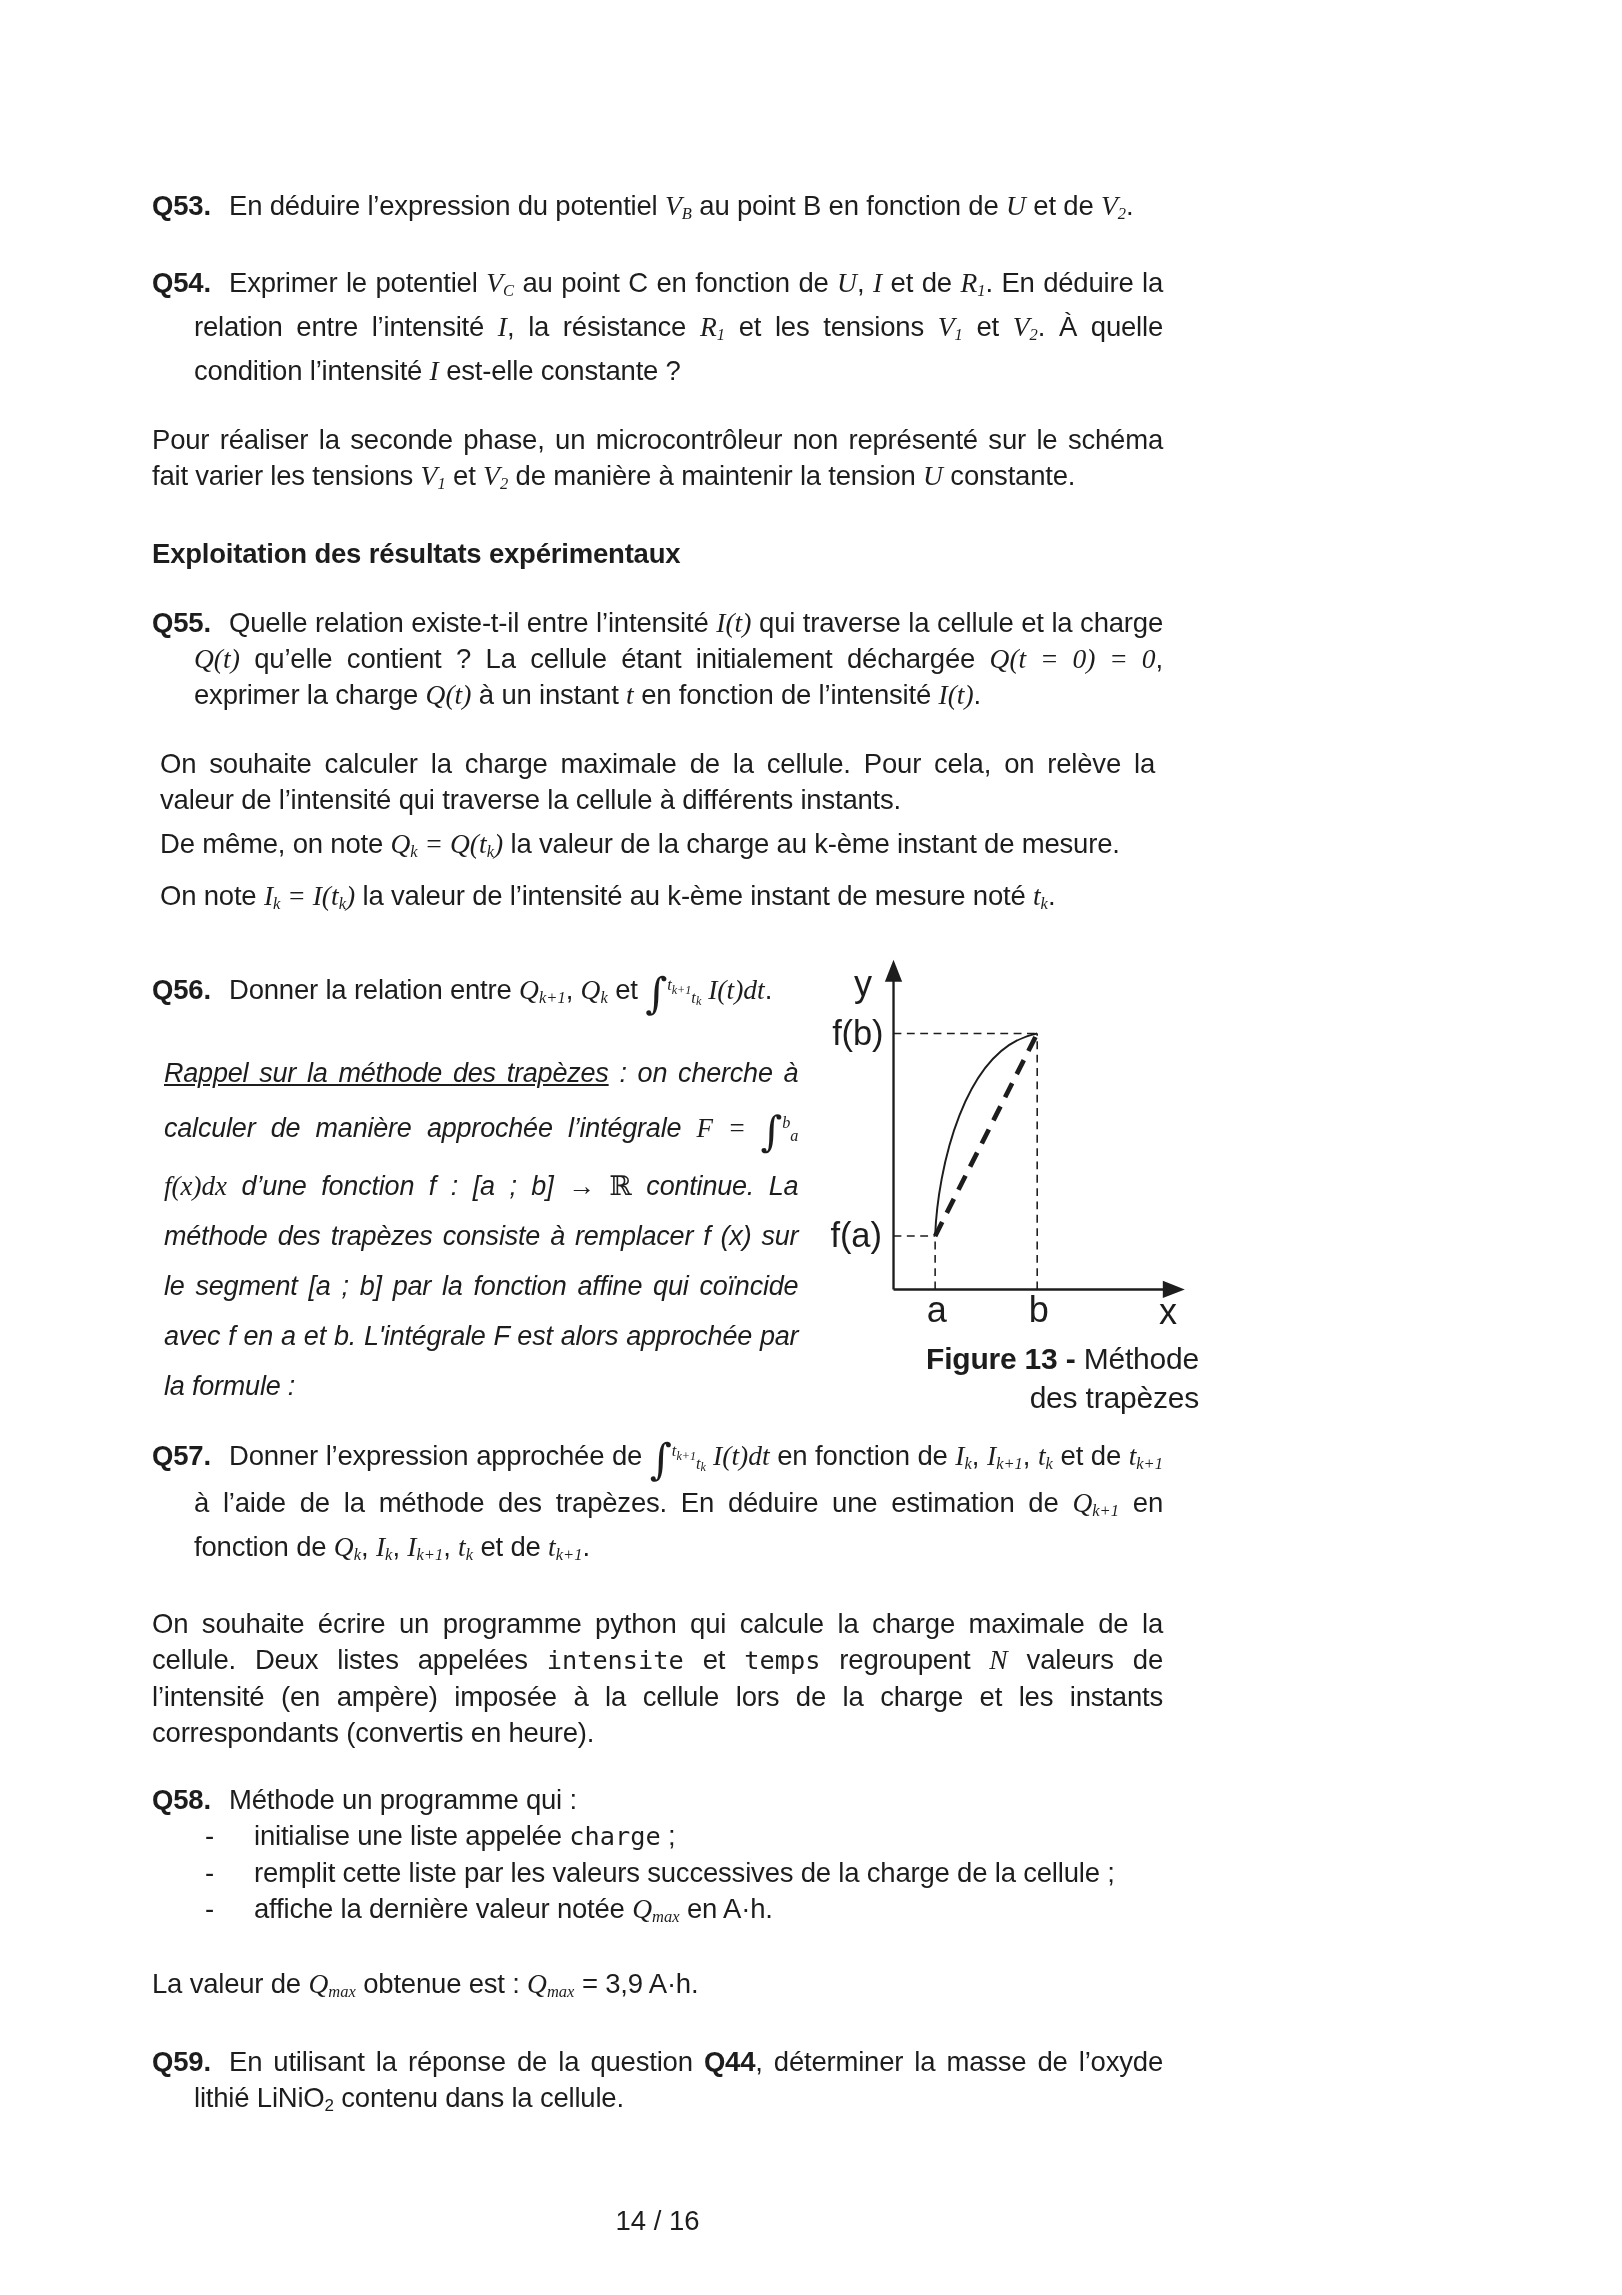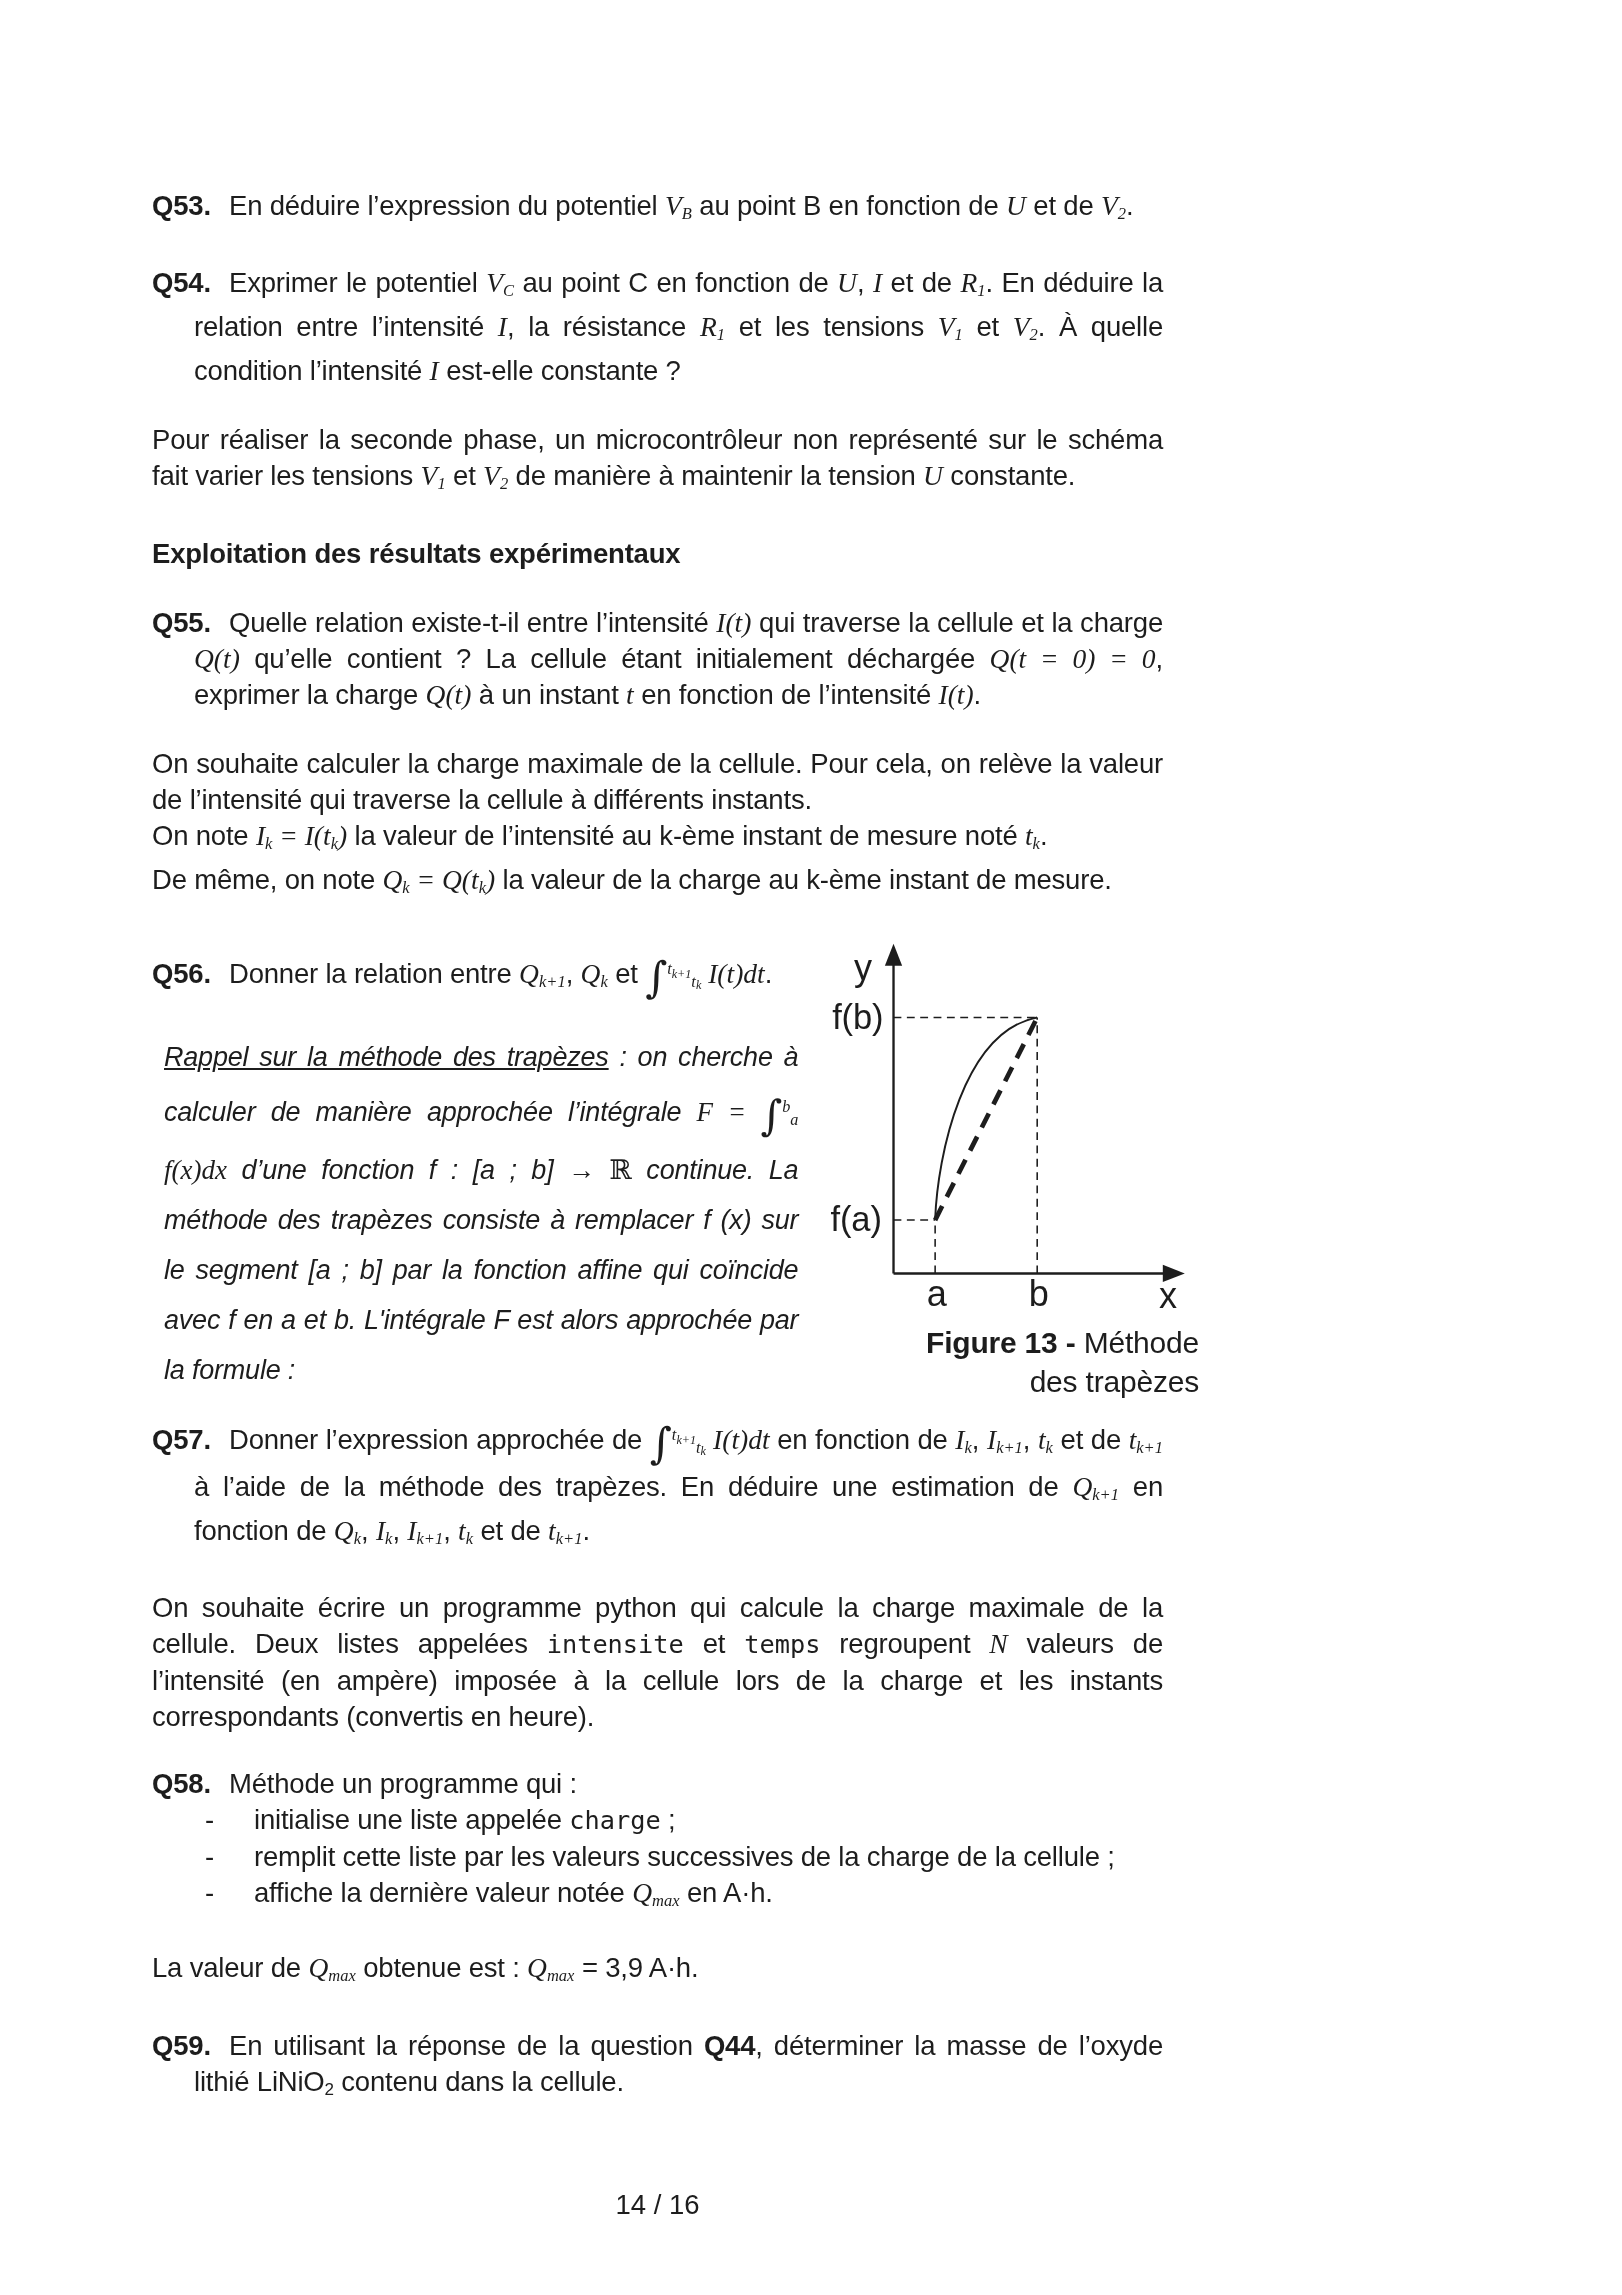--- a/index.html
+++ b/index.html
@@ -7,21 +7,21 @@
     width:1318px;height:2295px;background:#ffffff;position:relative;overflow:hidden;
     color:#1d1d1d;font-family:"Liberation Sans",sans-serif;
     font-size:27.5px;line-height:36px;letter-spacing:-0.2px;
   }
   .content{padding:188px 155px 0 152px;}
   
   .q{margin:0 0 33px 0;padding-left:42px;text-indent:-42px;text-align:justify;}
   .qlabel{display:inline-block;width:77px;text-indent:0;font-weight:bold;}
   .para{margin:0 0 33px 0;text-align:justify;}
   .tight{margin:0 0 33px 0;}
-  .tight .para{margin:0;}
+  .tight .para{margin:8px;}
   .heading{font-weight:bold;margin:0 0 33px 0;}
   
   .m{font-family:"Liberation Serif",serif;font-style:italic;letter-spacing:0;}
   .bb{font-family:"DejaVu Serif",serif;font-style:normal;}
   .b{font-weight:bold;}
   .u{text-decoration:underline;}
   .mono{font-family:"DejaVu Sans Mono","Liberation Mono",monospace;font-size:0.92em;letter-spacing:0;}
   .sb{font-size:0.60em;vertical-align:-0.25em;}
   .sp{font-size:0.60em;vertical-align:0.55em;}
   .sbs{font-size:0.44em;vertical-align:-0.52em;}
@@ -61,22 +61,22 @@
     <div class="para"><span>Pour réaliser la seconde phase, un microcontrôleur non représenté sur le schéma fait varier les tensions </span><span class="m">V</span><span class="m sb">1</span><span> et </span><span class="m">V</span><span class="m sb">2</span><span> de manière à maintenir la tension </span><span class="m">U</span><span> constante.</span></div>
 
     <div class="heading">Exploitation des résultats expérimentaux</div>
 
     <div class="q">
       <span class="qlabel">Q55.</span><span><span>Quelle relation existe-t-il entre l’intensité </span><span class="m">I(t)</span><span> qui traverse la cellule et la charge </span><span class="m">Q(t)</span><span> qu’elle contient ? La cellule étant initialement déchargée </span><span class="m">Q(t = 0) = 0</span><span>, exprimer la charge </span><span class="m">Q(t)</span><span> à un instant </span><span class="m">t</span><span> en fonction de l’intensité </span><span class="m">I(t)</span><span>.</span></span>
     </div>
 
     <div class="tight">
       <div class="para"><span>On souhaite calculer la charge maximale de la cellule. Pour cela, on relève la valeur de l’intensité qui traverse la cellule à différents instants.</span></div>
+      <div class="para"><span>De même, on note </span><span class="m">Q</span><span class="m sb">k</span><span class="m"> = Q(t</span><span class="m sb">k</span><span class="m">)</span><span> la valeur de la charge au k-ème instant de mesure.</span></div>
       <div class="para"><span>On note </span><span class="m">I</span><span class="m sb">k</span><span class="m"> = I(t</span><span class="m sb">k</span><span class="m">)</span><span>  la valeur de l’intensité au k-ème instant de mesure noté </span><span class="m">t</span><span class="m sb">k</span><span>.</span></div>
-      <div class="para"><span>De même, on note </span><span class="m">Q</span><span class="m sb">k</span><span class="m"> = Q(t</span><span class="m sb">k</span><span class="m">)</span><span> la valeur de la charge au k-ème instant de mesure.</span></div>
     </div>
 
     <div class="fig-section">
 
       <div class="figure">
         <svg width="377" height="369" viewBox="0 0 480 470" style="font-size:35px">
 
           <line x1="91" y1="100" x2="274" y2="100" stroke="#1d1d1d" stroke-width="2" stroke-dasharray="10 7"></line>
           <line x1="91" y1="358" x2="144" y2="358" stroke="#1d1d1d" stroke-width="2" stroke-dasharray="10 7"></line>
           <line x1="144" y1="426" x2="144" y2="358" stroke="#1d1d1d" stroke-width="2" stroke-dasharray="10 7"></line>

